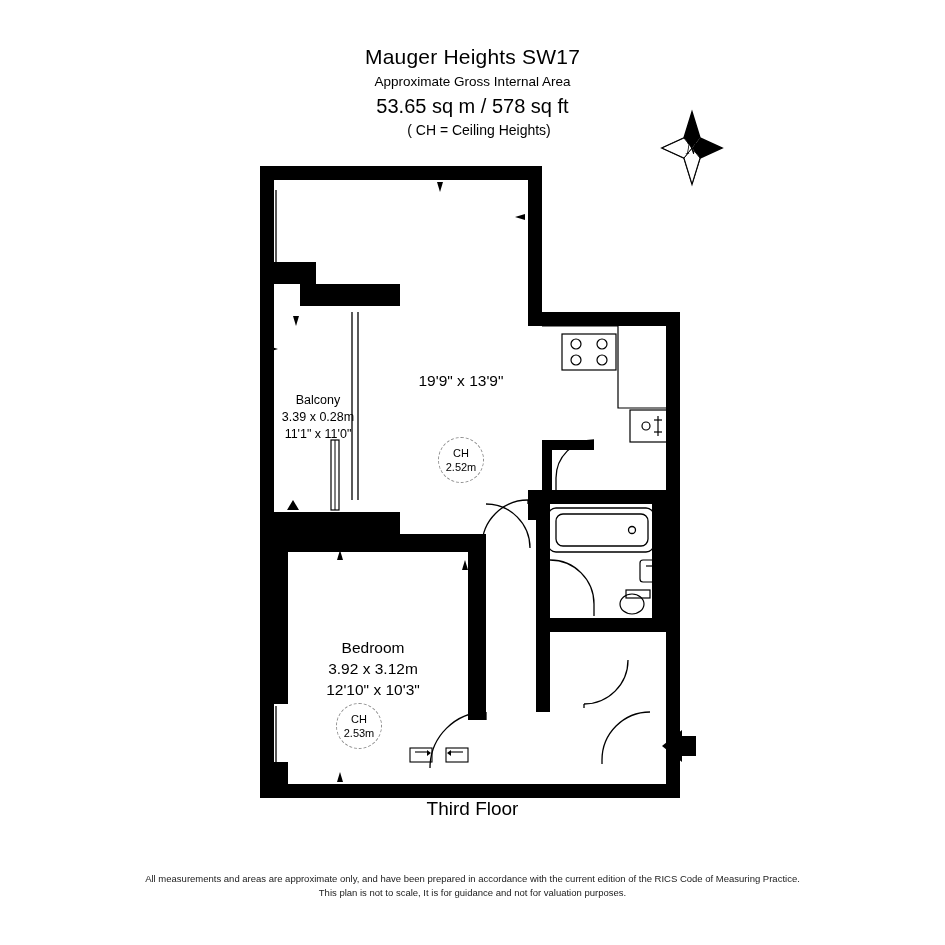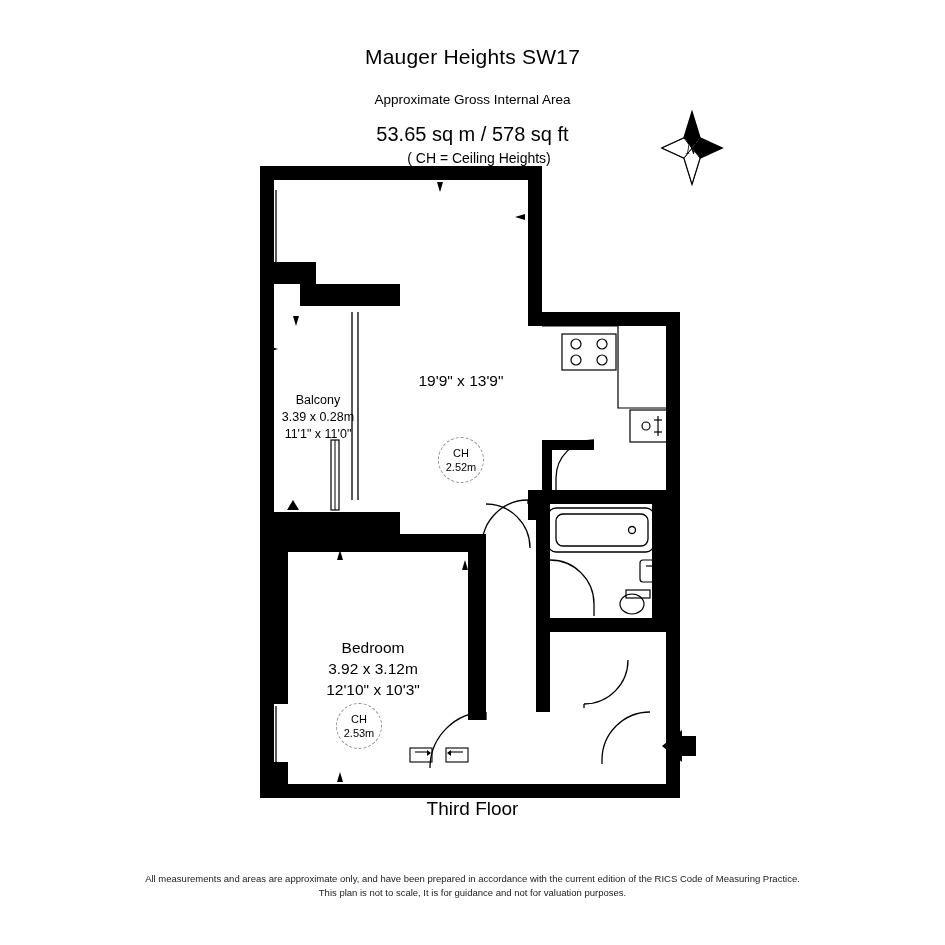--- a/index.html
+++ b/index.html
@@ -25,26 +25,26 @@
     text-align: center;
   }
   .title {
     font-size: 21px;
     letter-spacing: 0.2px;
     line-height: 26px;
   }
   .subtitle {
     font-size: 13.5px;
     line-height: 20px;
-    margin-top: 20px;
+    margin-top: 2px;
   }
   .area {
     font-size: 20px;
     line-height: 26px;
-    margin-top: 11px;
+    margin-top: 1px;
   }
   .ch-note {
     font-size: 14px;
     line-height: 20px;
     margin-top: 1px;
     margin-left: 13px;
   }
 
   
   .floor-label {

